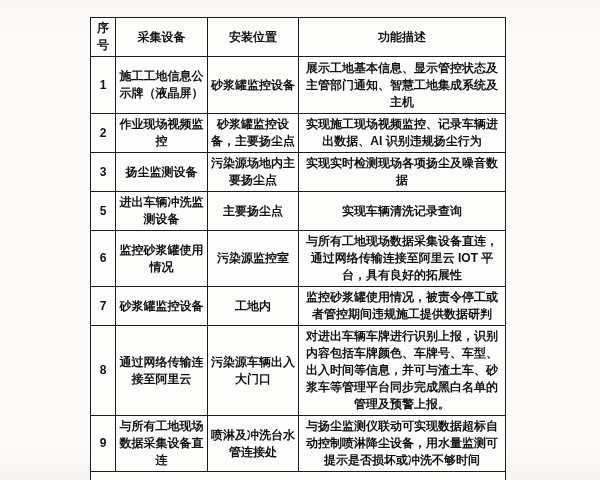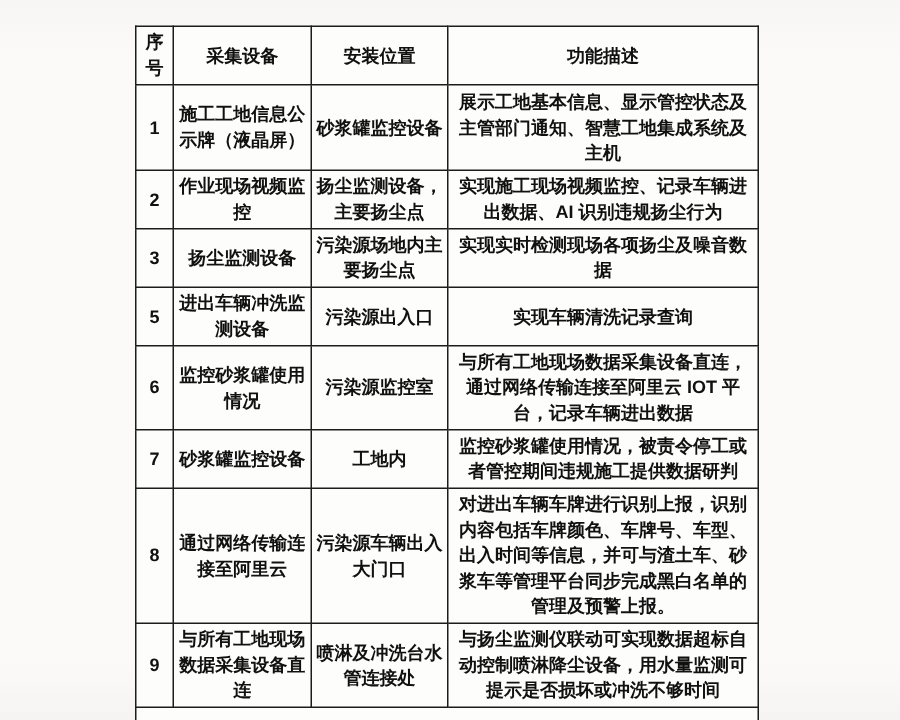--- a/index.html
+++ b/index.html
@@ -75,40 +75,40 @@
     <tbody>
       <tr class="h-r1">
         <td>1</td>
         <td>施工工地信息公示牌（液晶屏）</td>
         <td>砂浆罐监控设备</td>
         <td class="desc">展示工地基本信息、显示管控状态及主管部门通知、智慧工地集成系统及主机</td>
       </tr>
       <tr class="h-r2">
         <td>2</td>
         <td>作业现场视频监控</td>
-        <td>扬尘监测设备，主要扬尘点</td>
+        <td>砂浆罐监控设备，主要扬尘点</td>
         <td class="desc">实现施工现场视频监控、记录车辆进出数据、AI 识别违规扬尘行为</td>
       </tr>
       <tr class="h-r3">
         <td>3</td>
         <td>扬尘监测设备</td>
         <td>污染源场地内主要扬尘点</td>
         <td class="desc">实现实时检测现场各项扬尘及噪音数据</td>
       </tr>
       <tr class="h-r4">
         <td>5</td>
         <td>进出车辆冲洗监测设备</td>
-        <td>污染源出入口</td>
+        <td>主要扬尘点</td>
         <td class="desc">实现车辆清洗记录查询</td>
       </tr>
       <tr class="h-r5">
         <td>6</td>
         <td>监控砂浆罐使用情况</td>
         <td>污染源监控室</td>
-        <td class="desc">与所有工地现场数据采集设备直连，通过网络传输连接至阿里云 IOT 平台，记录车辆进出数据</td>
+        <td class="desc">与所有工地现场数据采集设备直连，通过网络传输连接至阿里云 IOT 平台，具有良好的拓展性</td>
       </tr>
       <tr class="h-r6">
         <td>7</td>
         <td>砂浆罐监控设备</td>
         <td>工地内</td>
         <td class="desc">监控砂浆罐使用情况，被责令停工或者管控期间违规施工提供数据研判</td>
       </tr>
       <tr class="h-r7">
         <td>8</td>
         <td>通过网络传输连接至阿里云</td>

